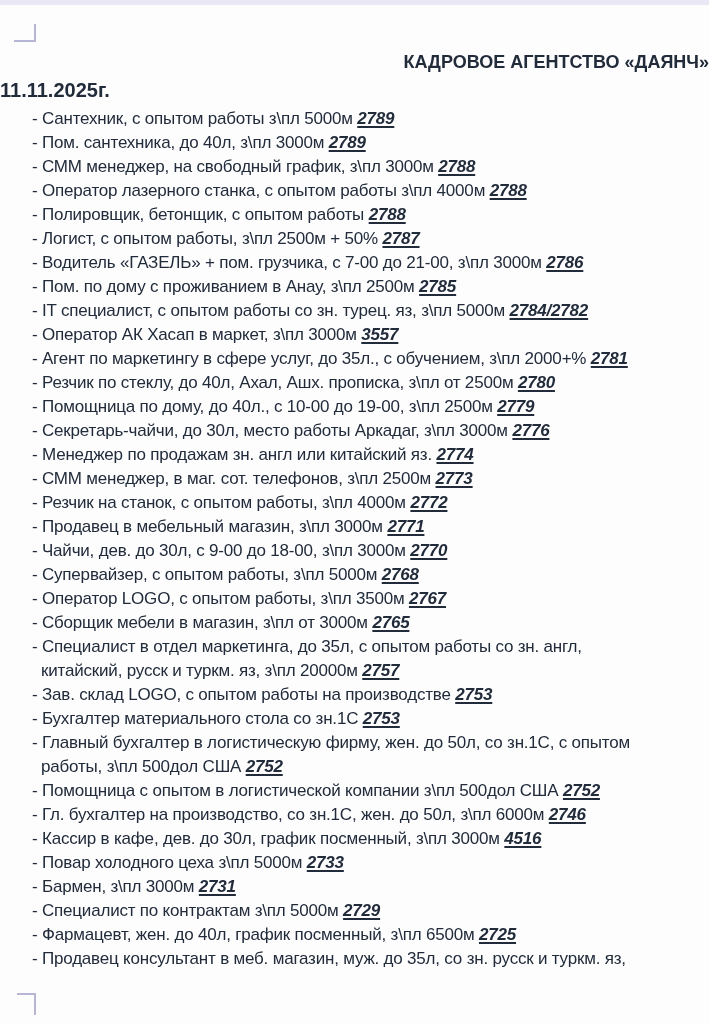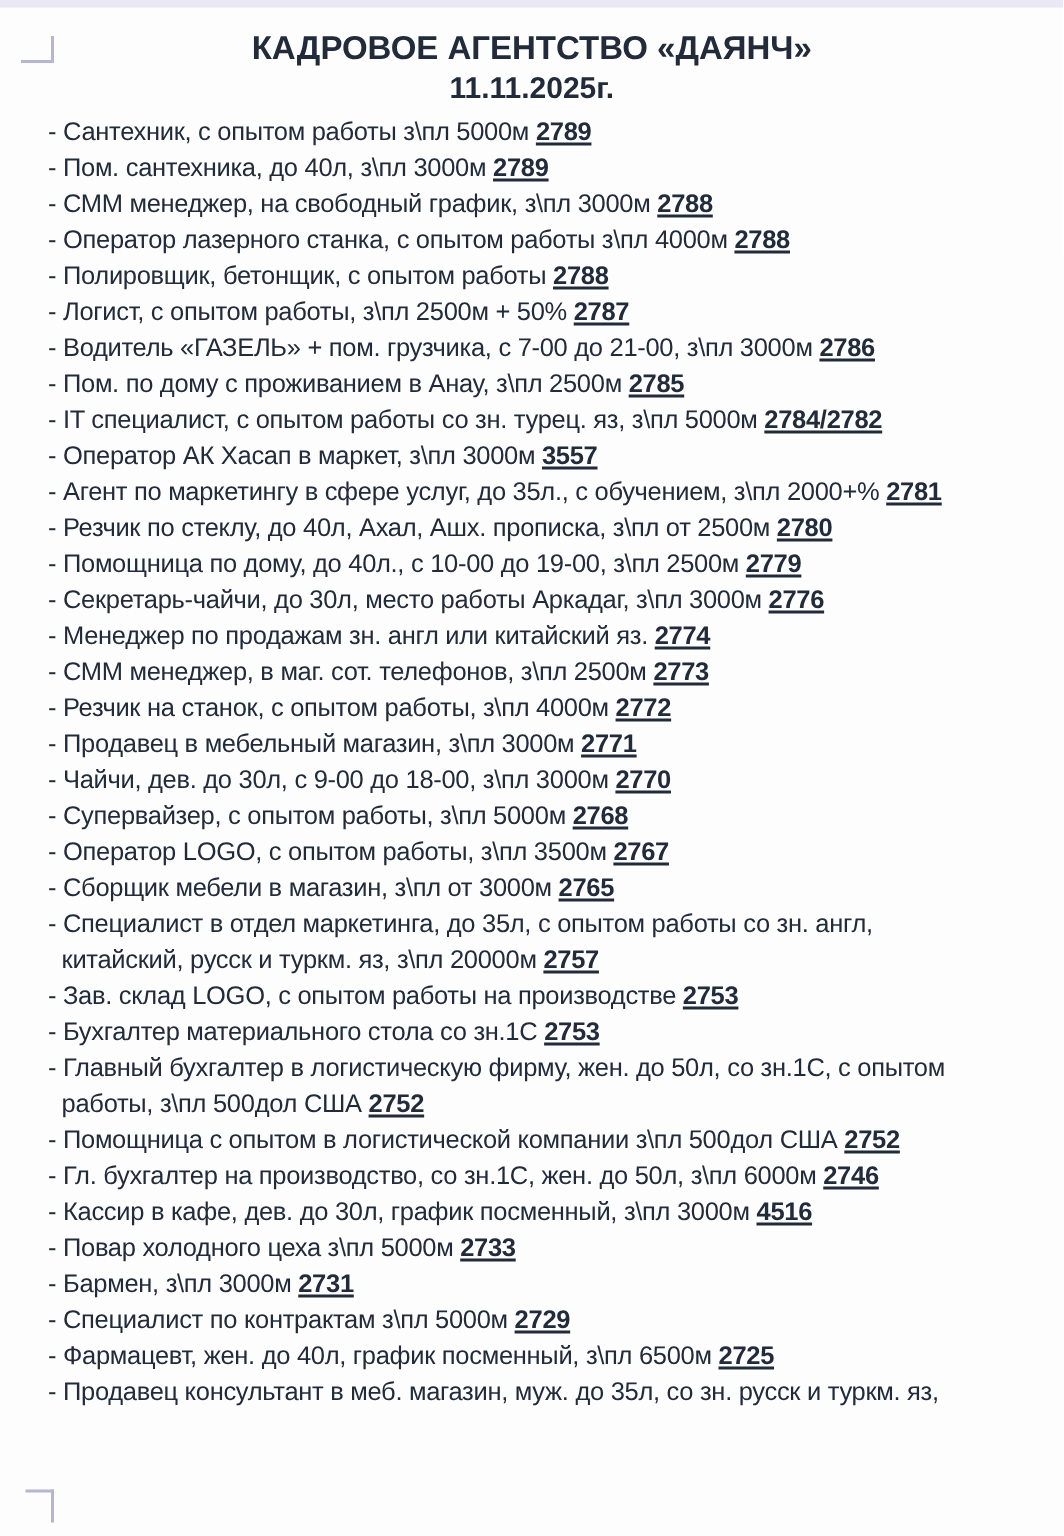--- a/index.html
+++ b/index.html
@@ -20,45 +20,45 @@
     left:14px;top:24px;width:20px;height:16px;
     border-right:2px solid #b7b5d4;
     border-bottom:2px solid #b7b5d4;
   }
   .corner-bl{
     left:17px;top:993px;width:17px;height:20px;
     border-top:2px solid #b7b5d4;
     border-right:2px solid #b7b5d4;
   }
   .title{
-    margin:0;padding-top:18px;
-    text-align:center;
-    font-size:22px;line-height:27px;
+    margin:0;padding-top:49px;
+    text-align:right;
+    font-size:18px;line-height:27px;
     font-weight:700;
   }
   .date{
     margin:1px 0 4px 0;
-    text-align:center;
     font-size:20px;line-height:26px;
     font-weight:700;
   }
   .list{
     margin:2px 28px 0 32px;
     font-size:17px;
     line-height:24px;
     letter-spacing:-0.2px;
   }
   .row{
     white-space:pre-wrap;
   }
   .ref{
     font-weight:700;
     text-decoration:underline;
     text-decoration-thickness:1.5px;
     text-underline-offset:2px;
+    font-style:italic;
   }
 </style>
 </head>
 <body>
 
 <div class="page">
   <div class="top-band"></div>
   <div class="corner corner-tl"></div>
   <div class="corner corner-bl"></div>
 

